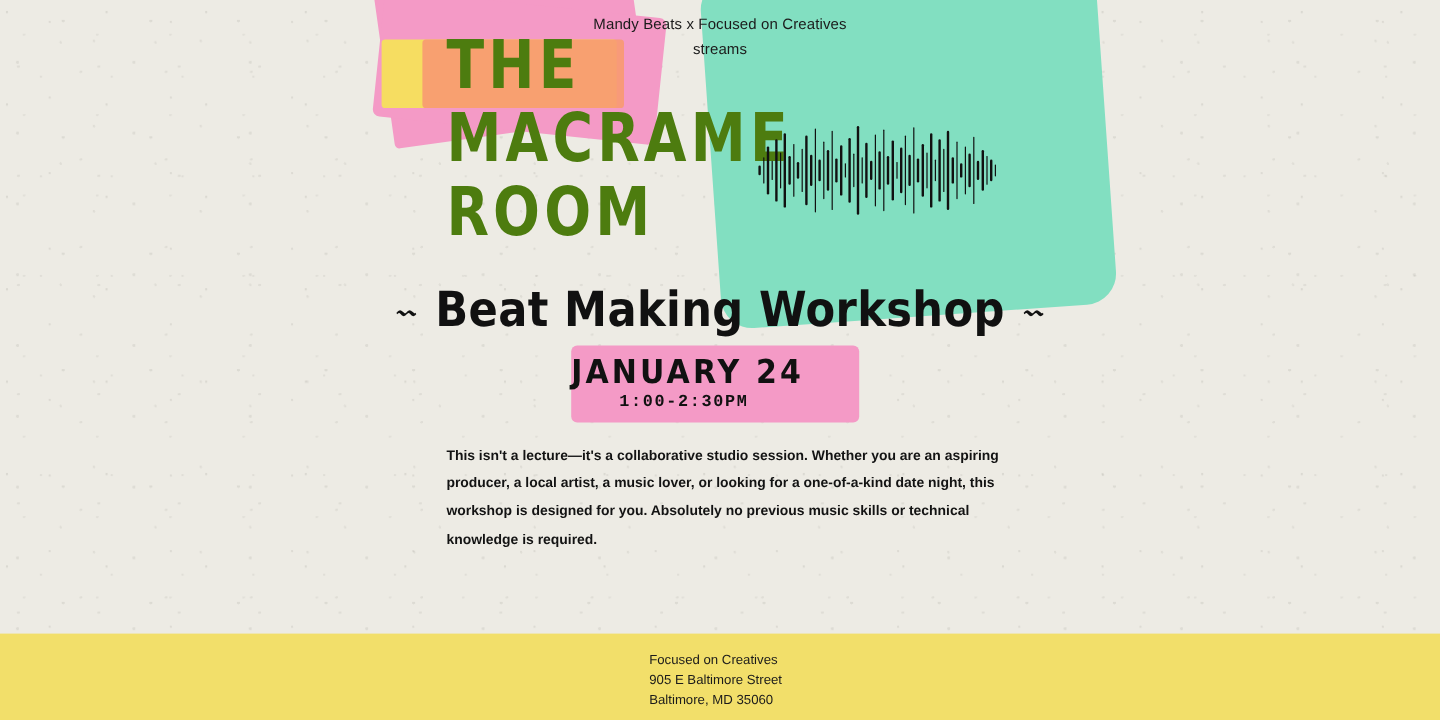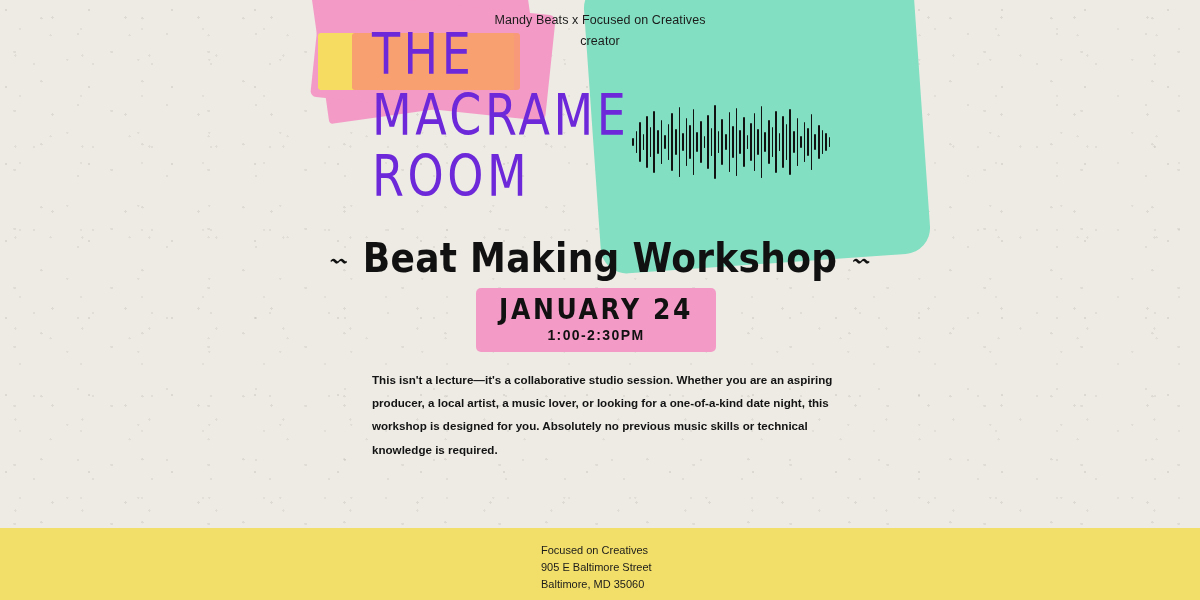--- a/index.html
+++ b/index.html
@@ -90,23 +90,23 @@
     line-height: 1.65;
     letter-spacing: .1px;
     z-index: 6;
   }
 
   
   #title-block {
     position: absolute;
     left: 372px; top: 26px;
     z-index: 7;
-    color: #6d28d9;
+    color: #4d7c0f;
     font-family: "DejaVu Sans", sans-serif;
-    font-weight: normal;
+    font-weight: bold;
     letter-spacing: 3.5px;
     line-height: 1.02;
   }
   #title-block .tl {
     display: block;
     font-size: 46px;
     margin-bottom: 14px;
     transform: scaleY(1.22);
     transform-origin: left top;
   }
@@ -150,41 +150,42 @@
   }
   .squiggle { color: #111; display: block; }
 
   
   #date-badge {
     position: absolute;
     left: 476px; top: 288px;
     width: 240px;
     background: #f49ac6;
     border-radius: 5px;
-    text-align: center;
+    text-align: left;
     padding: 7px 0 9px;
     z-index: 6;
   }
   #date-text {
     font-family: "DejaVu Sans", sans-serif;
     font-weight: bold;
     font-size: 25px;
     letter-spacing: 2.6px;
     color: #111;
     transform: scaleY(1.1);
     display: block;
   }
   #time-text {
-    font-family: Liberation Sans, sans-serif;
+    font-family: Liberation Mono, monospace;
     font-weight: bold;
     font-size: 14px;
     letter-spacing: 1.4px;
     color: #111;
     display: block;
     margin-top: 3px;
+    margin-left: 40px;
   }
 
   
   #body-copy {
     position: absolute;
     left: 372px; top: 368px;
     width: 462px;
     z-index: 6;
     color: #131313;
     font-size: 11.6px;
@@ -217,21 +218,21 @@
 
   <div id="grain"></div>
 
   <div class="shape" id="pink-blob"></div>
   <div class="shape" id="yellow-band"></div>
   <div class="shape" id="orange-band"></div>
   <div class="shape" id="mint-card"></div>
 
   <div id="credit">
     <div>Mandy Beats x Focused on Creatives</div>
-    <div>creator</div>
+    <div>streams</div>
   </div>
 
   <div id="title-block">
     <span class="tl l1">THE</span>
     <span class="tl l2">MACRAME</span>
     <span class="tl l3">ROOM</span>
   </div>
 
   <div id="waveform">
       <i style="height: 8px;"></i>

